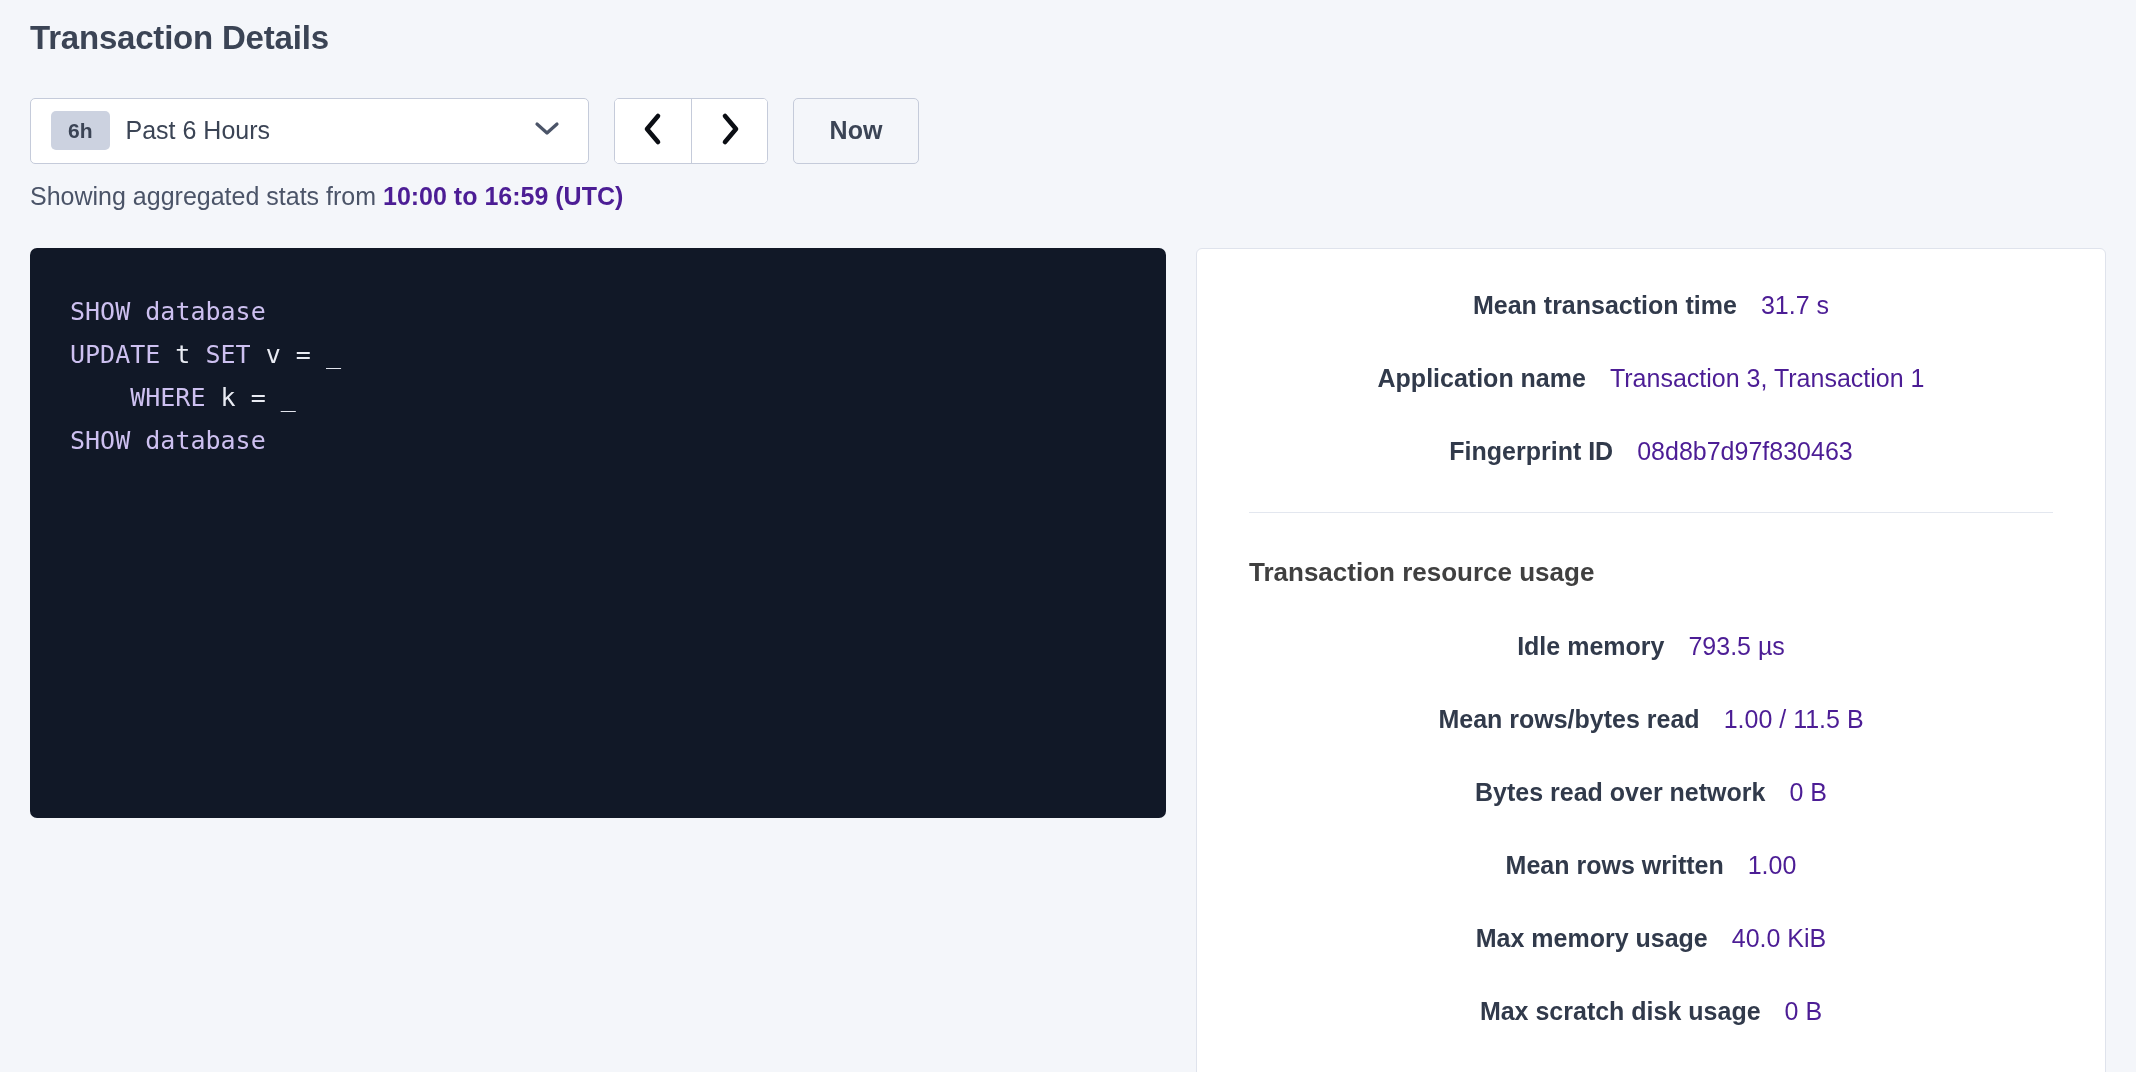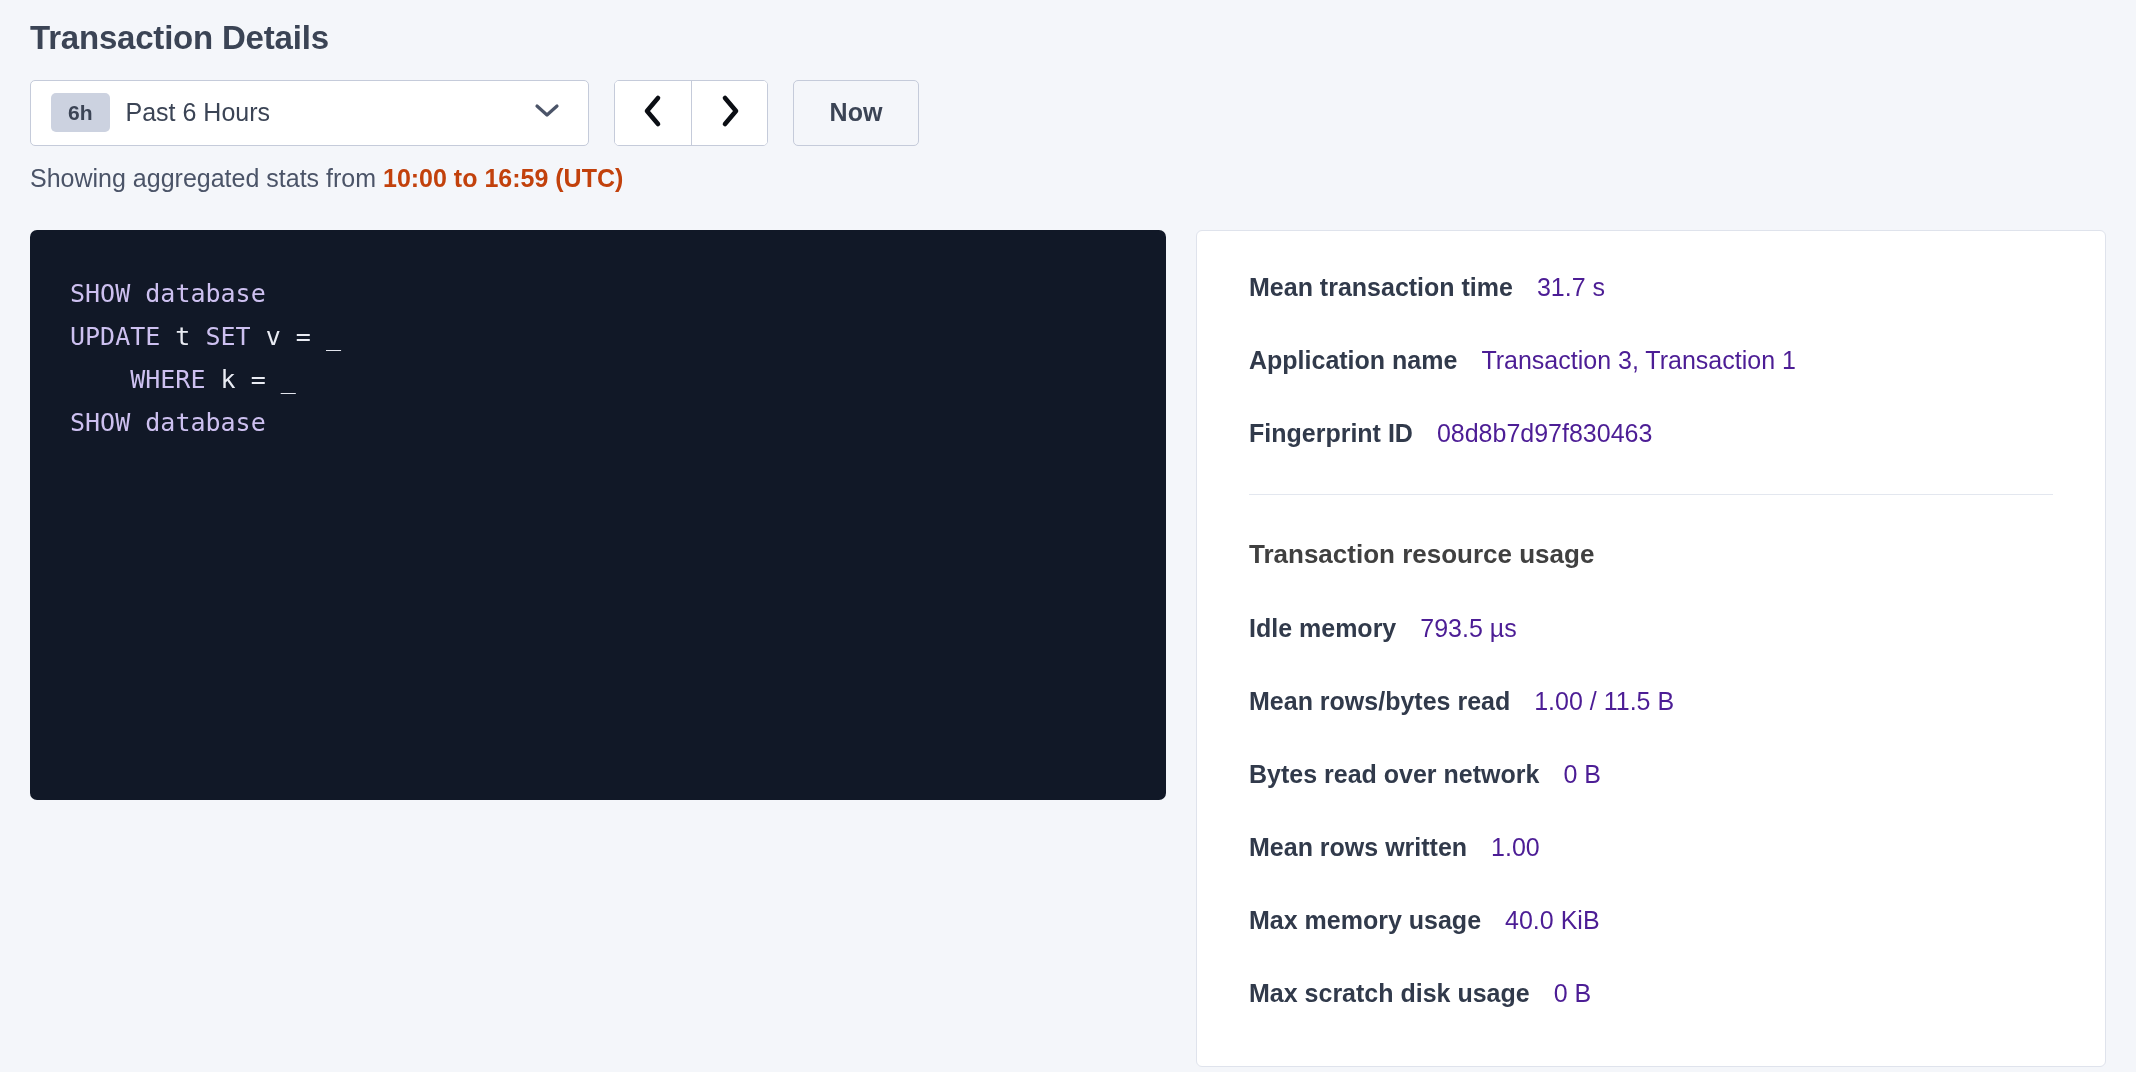--- a/index.html
+++ b/index.html
@@ -23,21 +23,21 @@
     padding: 0 30px;
   }
 
   
   .page-title {
     font-size: 33px;
     font-weight: bold;
     color: #3b4455;
     letter-spacing: -0.2px;
     padding-top: 18px;
-    margin: 0 0 22px 0;
+    margin: 0 0 40px 0;
     line-height: 1.2;
   }
 
   
   .toolbar {
     display: flex;
     align-items: stretch;
     gap: 25px;
     height: 66px;
   }
@@ -114,21 +114,21 @@
   }
 
   .stats-line {
     font-size: 25px;
     color: #4b5468;
     margin-top: 17px;
     line-height: 1.2;
   }
   .stats-line b {
     font-weight: bold;
-    color: #c2410c;
+    color: #4c1d95;
   }
 
   
   .content {
     display: flex;
     gap: 30px;
     margin-top: 37px;
     align-items: flex-start;
   }
 
@@ -157,21 +157,21 @@
     flex: 1;
     box-sizing: border-box;
     background: #ffffff;
     border: 1px solid #dfe3ec;
     border-radius: 6px;
     padding: 42px 52px 58px 52px;
     min-height: 805px;
   }
   .metric-row {
     display: flex;
-    justify-content: flex-start;
+    justify-content: center;
     align-items: baseline;
     gap: 24px;
     margin-bottom: 44px;
   }
   .metric-row:last-child { margin-bottom: 0; }
   .metric-label {
     font-size: 25px;
     font-weight: bold;
     color: #313a4b;
     white-space: nowrap;

